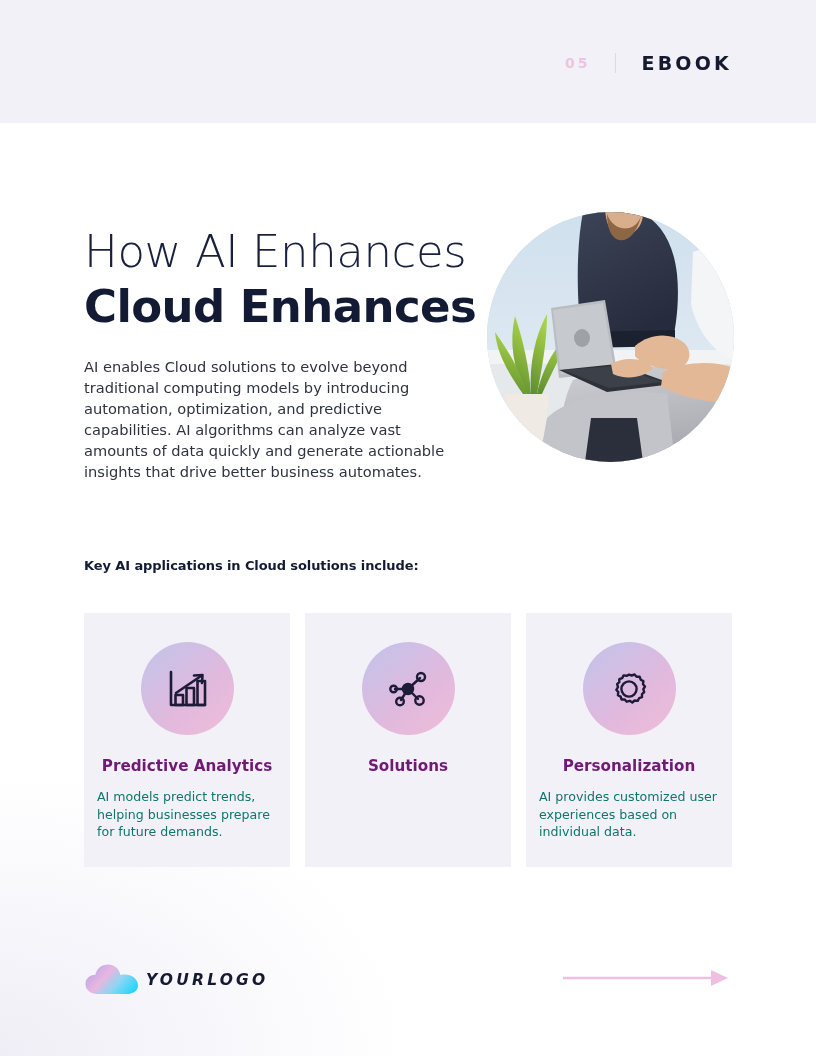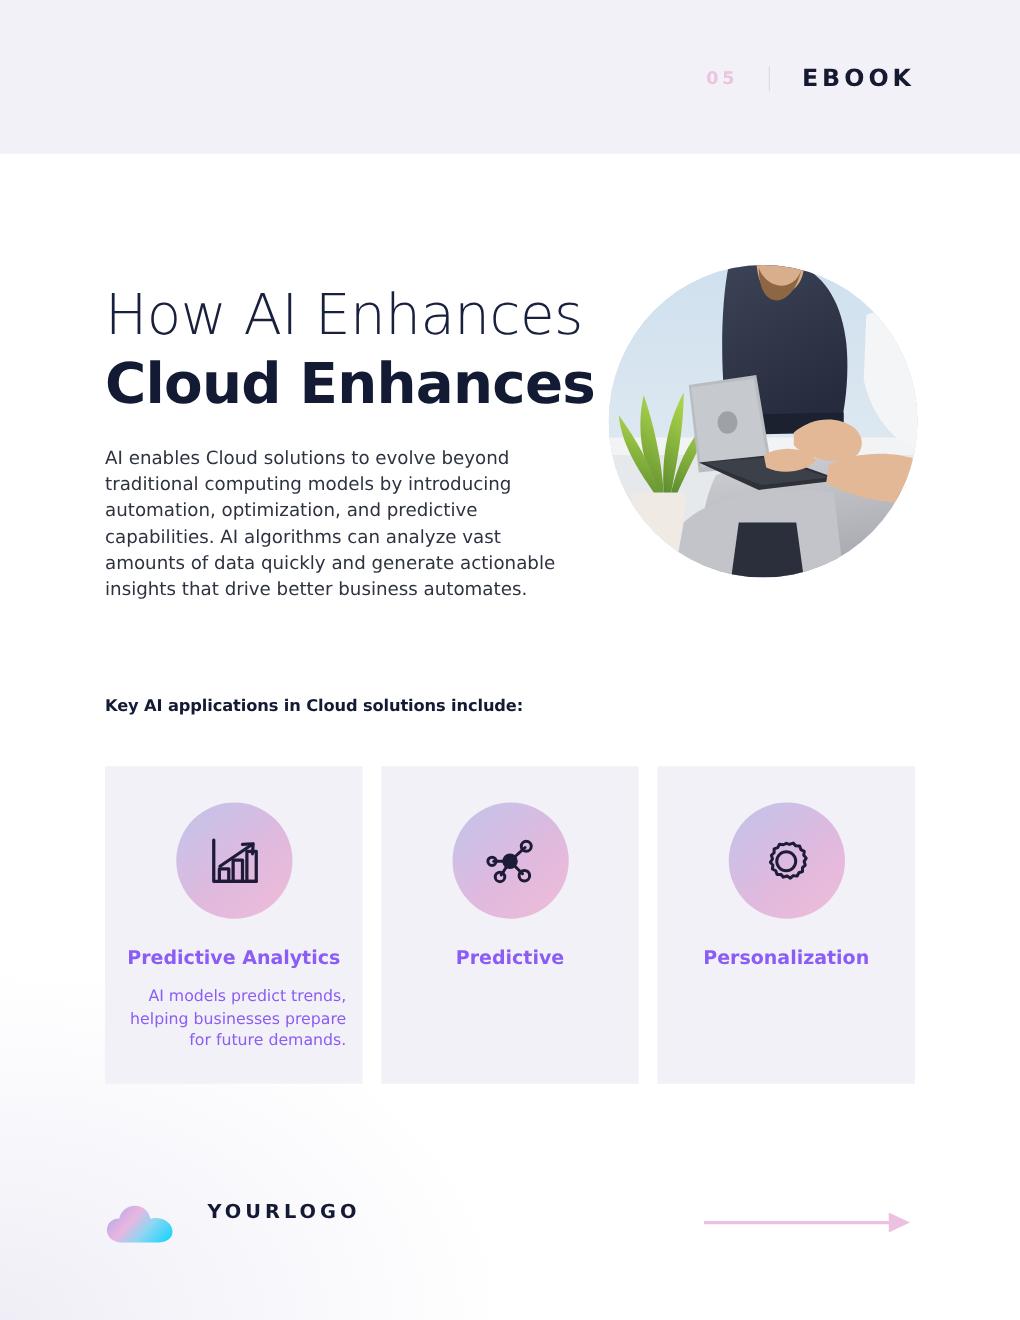--- a/index.html
+++ b/index.html
@@ -93,32 +93,32 @@
     padding-top:29px;
   }
   .icon-circle {
     width:93px; height:93px; border-radius:50%;
     background:linear-gradient(140deg,#c4bfe6 0%, #cdc0e6 22%, #dfb9de 55%, #f0bcd8 100%);
     display:flex; align-items:center; justify-content:center;
     margin-bottom:22px;
   }
   .icon-circle svg { display:block; }
   .card-title {
-    font-size:15.2px; font-weight:bold; color:#8b5cf6;
+    font-size:15.2px; font-weight:bold; color:#701a75;
     margin-bottom:13px; text-align:center;
   }
   .card-body {
-    font-size:12.6px; line-height:17.5px; color:#8b5cf6;
-    text-align:right; width:180px;
+    font-size:12.6px; line-height:17.5px; color:#0f766e;
+    text-align:left; width:180px;
   }
 
   
   .footer-logo {
     position:absolute; left:84px; top:960px;
-    display:flex; align-items:flex-start; gap:25px;
+    display:flex; align-items:center; gap:5px;font-style:italic;
   }
   .logo-mark { width:57px; height:40px; display:block; }
   .logo-text {
     font-size:15.5px; font-weight:bold; letter-spacing:3.2px;
     color:#141a33;
   }
   .footer-arrow {
     position:absolute; left:563px; top:967px;
     width:165px; height:22px;
   }
@@ -230,32 +230,33 @@
           <path d="M23 23 L10 23"></path>
           <path d="M23 23 L16 34"></path>
           <path d="M23 23 L33 33"></path>
           <circle cx="23" cy="23" r="6.2" fill="#1d1b38" stroke="none"></circle>
           <circle cx="36" cy="11" r="4"></circle>
           <circle cx="8.6" cy="23" r="3.3"></circle>
           <circle cx="15" cy="35.5" r="3.8"></circle>
           <circle cx="34.5" cy="34.5" r="4.2"></circle>
         </svg>
       </div>
-      <div class="card-title">Predictive</div>
+      <div class="card-title">Solutions</div>
     </div>
 
     <div class="card">
       <div class="icon-circle">
         <svg width="46" height="46" viewBox="0 0 46 46" fill="none" stroke="#1d1b38" stroke-width="2.4" stroke-linejoin="round">
           <path d="M23 4.2
             L25.6 5.0 L28.6 4.0 L30.6 6.2 L33.7 6.3 L34.7 9.2 L37.4 10.6 L37.0 13.7 L39.0 16.0 L37.3 18.6 L38.2 21.6 L36.0 23.6 L36.0 26.7 L33.1 27.7 L31.7 30.4 L28.6 30.0 L26.3 32.0 L23.7 30.3 L20.7 31.2 L18.7 29.0 L15.6 29.0 L14.6 26.1 L11.9 24.7 L12.3 21.6 L10.3 19.3 L12.0 16.7 L11.1 13.7 L13.3 11.7 L13.3 8.6 L16.2 7.6 L17.6 4.9 L20.7 5.3 Z" transform="translate(0,4.5)"></path>
           <circle cx="23" cy="23" r="7.6"></circle>
         </svg>
       </div>
       <div class="card-title">Personalization</div>
+      <div class="card-body">AI provides customized user experiences based on individual data.</div>
     </div>
 
   </div>
 
   <div class="footer-logo">
     <svg class="logo-mark" viewBox="0 0 57 40">
       <defs>
         <linearGradient id="cloudg" x1="0" y1="0.3" x2="1" y2="0.8">
           <stop offset="0%" stop-color="#b9a8e8"></stop>
           <stop offset="34%" stop-color="#e9b6e0"></stop>

